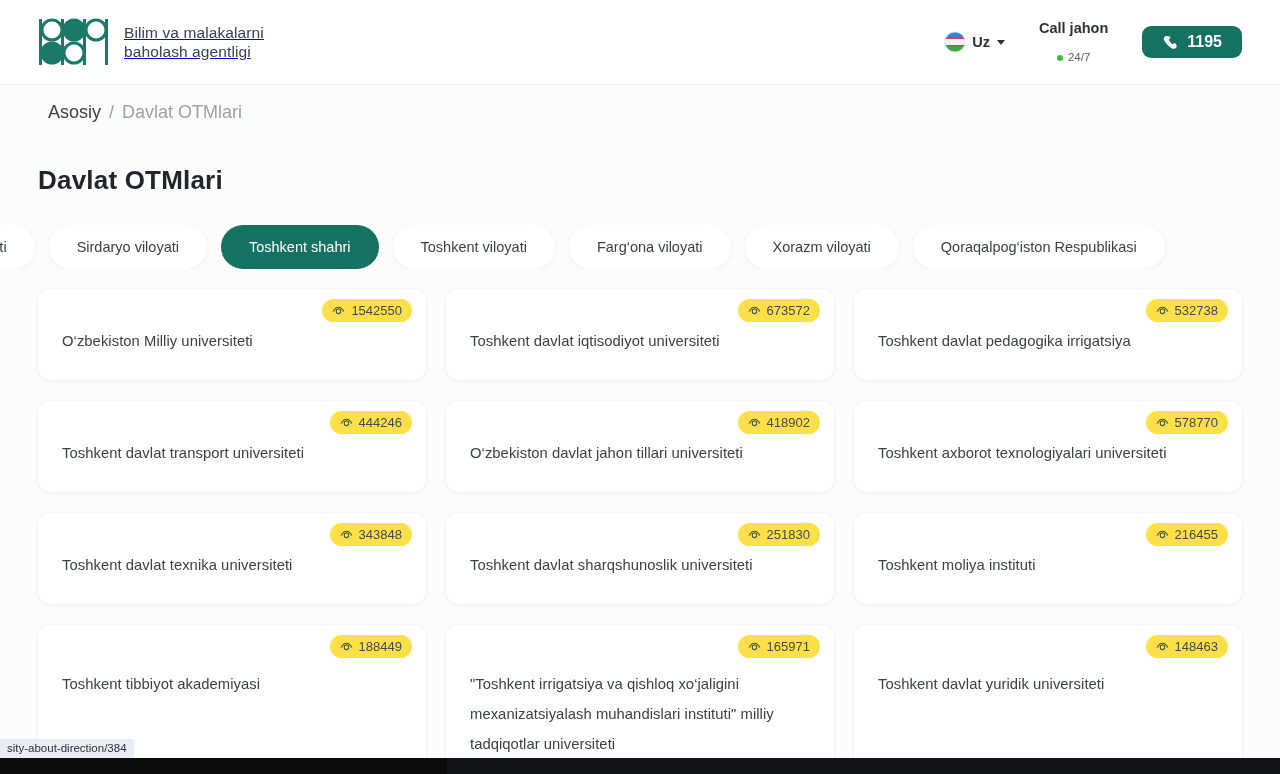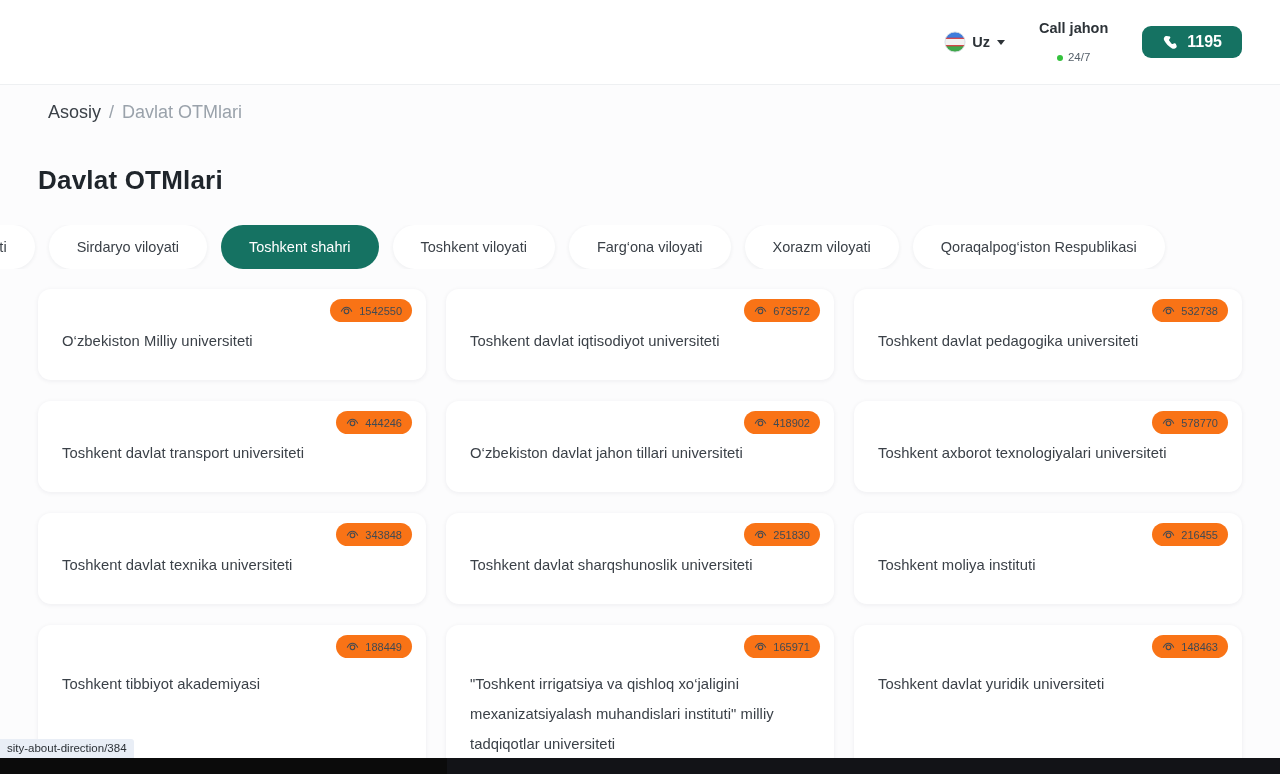--- a/index.html
+++ b/index.html
@@ -140,26 +140,26 @@
   .card.tall { min-height: 149px; align-items: flex-start; padding-top: 44px; }
   .card-title {
     font-size: 14.8px;
     color: #3b4148;
     line-height: 30px;
     letter-spacing: .05px;
   }
   .views {
     position: absolute;
     top: 10px; right: 14px;
-    background: #f97316;
+    background: #fde047;
     border-radius: 13px;
     height: 23px;
     padding: 0 10px;
     display: flex; align-items: center; gap: 6px;
-    font-size: 11px;
+    font-size: 13px;
     color: #414a53;
   }
   .eye { width: 13px; height: 13px; display: block; }
 
   
   .statusbar {
     position: absolute;
     left: 0; bottom: 16px;
     background: #e9eef6;
     color: #2b3035;
@@ -184,20 +184,37 @@
     background: #121317;
   }
 </style>
 </head>
 <body>
 
 <div class="page">
 
   <div class="header">
 
+    <a class="brand" href="#">
+      <svg class="logo-mark" viewBox="0 0 70 50">
+        <g fill="none" stroke="#1a7a68" stroke-width="3">
+          <circle cx="14" cy="13" r="10"></circle>
+          <circle cx="36" cy="13" r="10" fill="#1a7a68"></circle>
+          <circle cx="58" cy="13" r="10"></circle>
+          <circle cx="14" cy="36" r="10" fill="#1a7a68"></circle>
+          <circle cx="36" cy="36" r="10"></circle>
+        </g>
+        <rect x="1" y="2" width="3" height="46" fill="#1a7a68"></rect>
+        <rect x="23" y="2" width="3" height="46" fill="#1a7a68"></rect>
+        <rect x="45" y="2" width="3" height="46" fill="#1a7a68"></rect>
+        <rect x="67" y="2" width="3" height="46" fill="#1a7a68"></rect>
+      </svg>
+      <div class="brand-text">Bilim va malakalarni
+baholash agentligi</div>
+    </a>
 
     <div class="header-right">
 
       <div class="lang">
         <svg class="flag" viewBox="0 0 24 24">
           <defs>
               <clipPath id="fc">
                 <circle cx="12" cy="12" r="11"></circle>
               </clipPath>
             </defs>
@@ -275,21 +292,21 @@
           <div class="card-title">Toshkent davlat iqtisodiyot universiteti</div>
         </div>
         <div class="card">
           <div class="views">
             <svg class="eye" viewBox="0 0 24 24">
               <path d="M2.5 13.5 C5 8.5 8.5 6 12 6 C15.5 6 19 8.5 21.5 13.5" fill="none" stroke="#414a53" stroke-width="1.9" stroke-linecap="round"></path>
               <circle cx="12" cy="13.5" r="4.3" fill="none" stroke="#414a53" stroke-width="1.9"></circle>
             </svg>
             <span>532738</span>
           </div>
-          <div class="card-title">Toshkent davlat pedagogika universiteti</div>
+          <div class="card-title">Toshkent davlat pedagogika irrigatsiya</div>
         </div>
         <div class="card">
           <div class="views">
             <svg class="eye" viewBox="0 0 24 24">
               <path d="M2.5 13.5 C5 8.5 8.5 6 12 6 C15.5 6 19 8.5 21.5 13.5" fill="none" stroke="#414a53" stroke-width="1.9" stroke-linecap="round"></path>
               <circle cx="12" cy="13.5" r="4.3" fill="none" stroke="#414a53" stroke-width="1.9"></circle>
             </svg>
             <span>444246</span>
           </div>
           <div class="card-title">Toshkent davlat transport universiteti</div>

